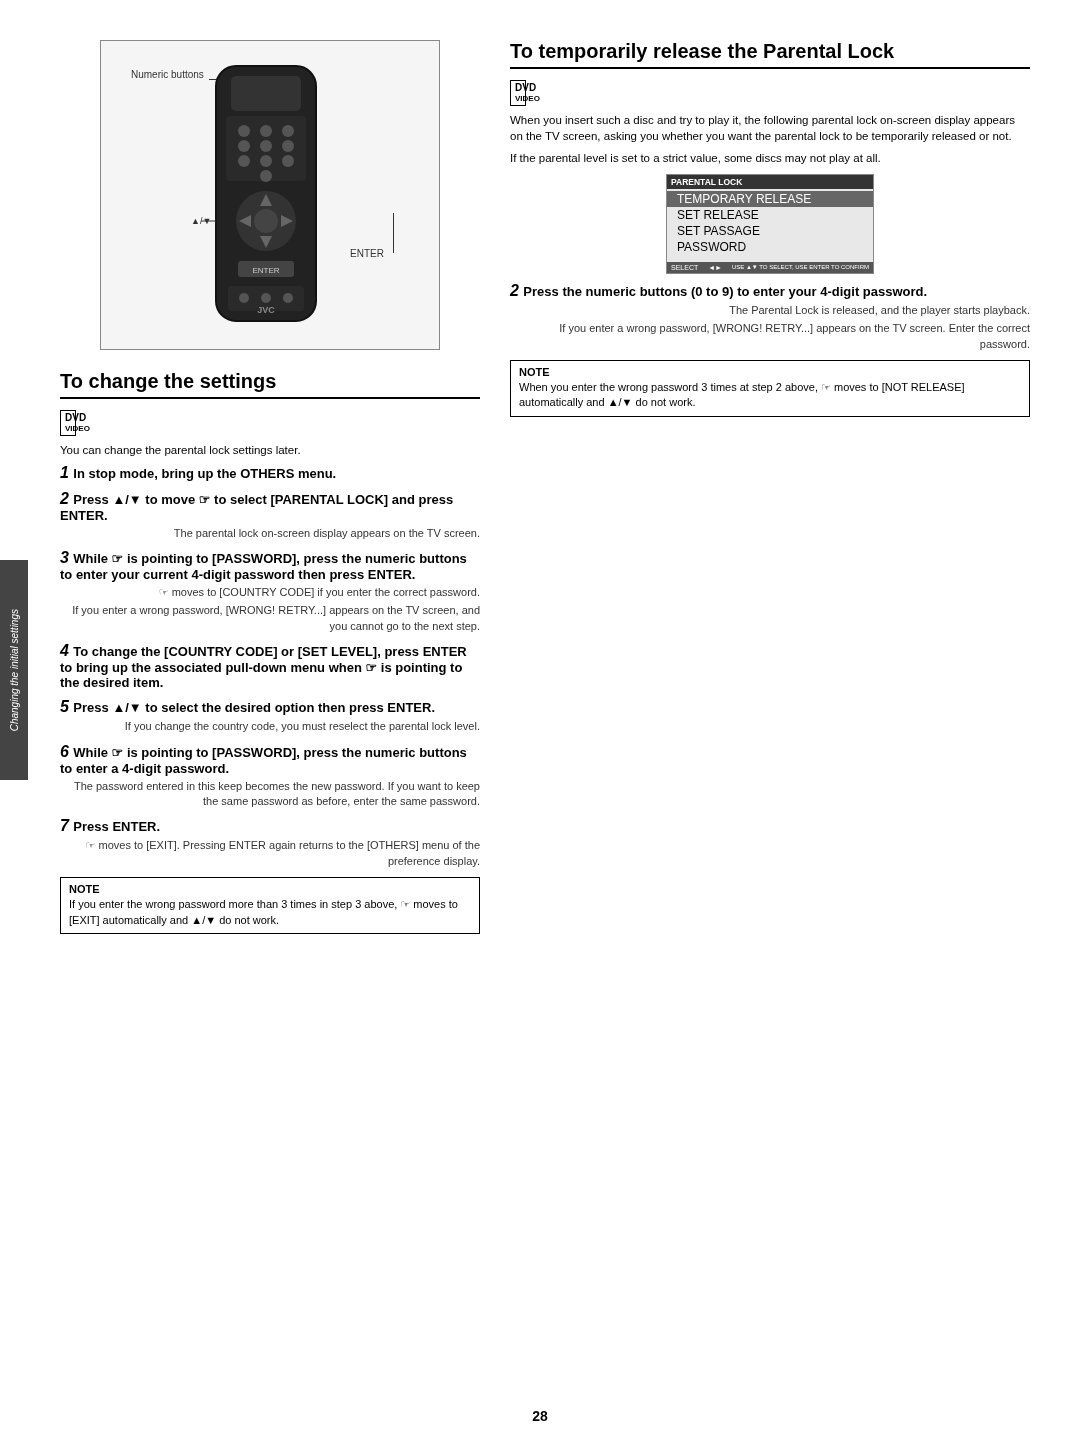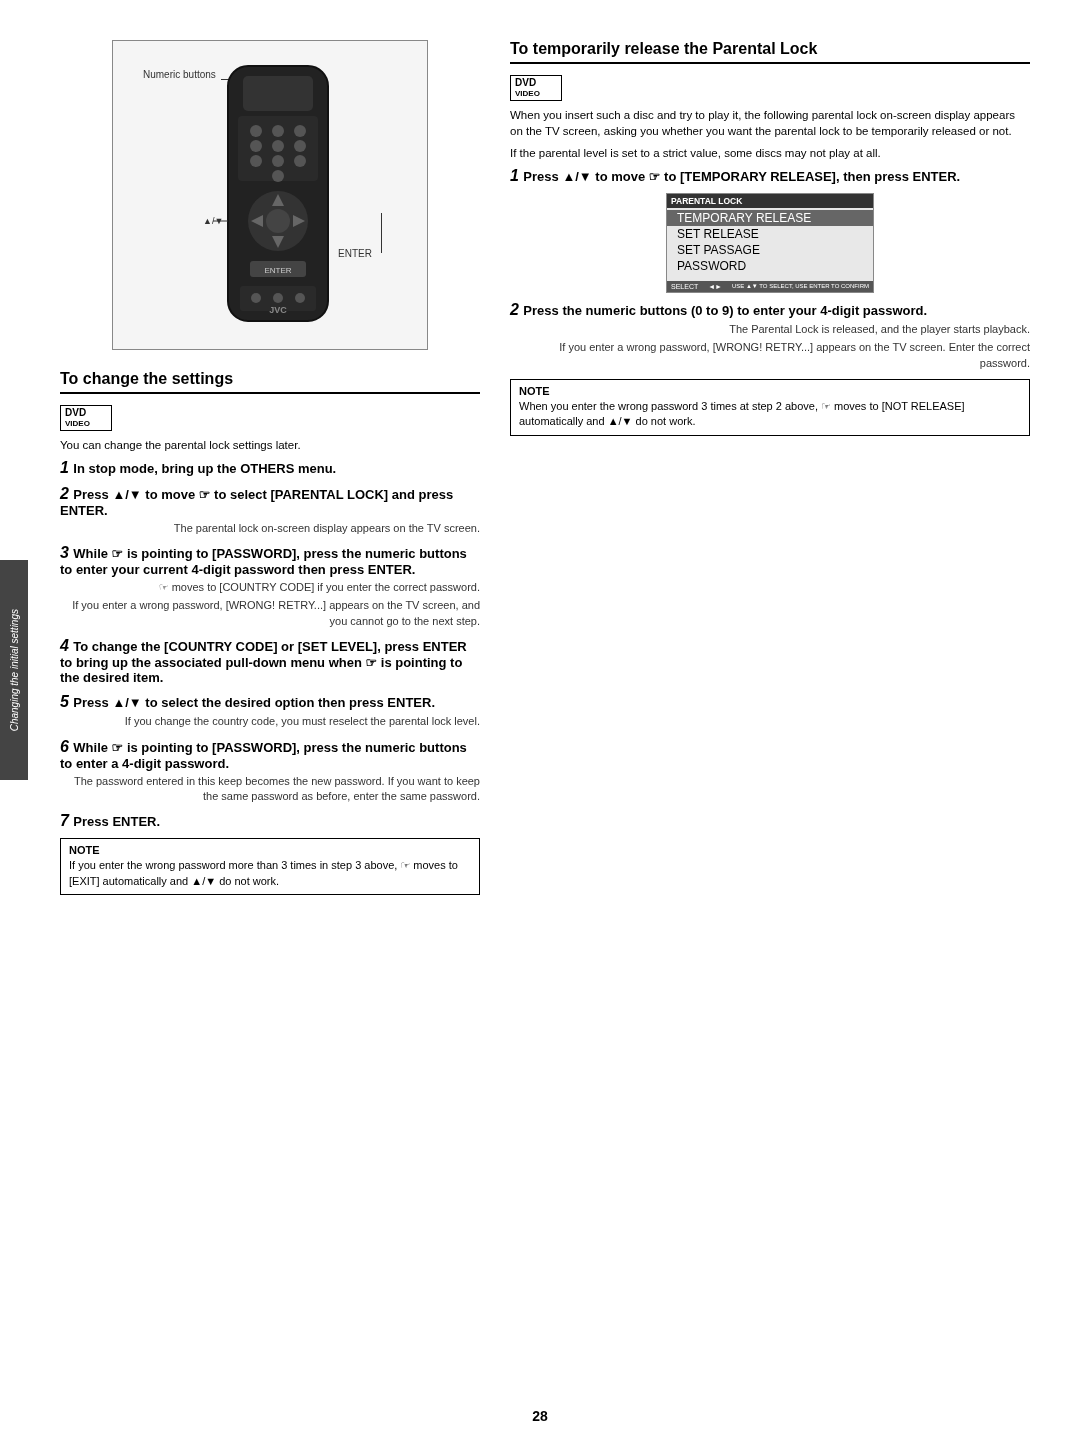--- a/index.html
+++ b/index.html
@@ -49,21 +49,21 @@
     .left-col {
       width: 420px;
       flex-shrink: 0;
     }
     .right-col {
       flex: 1;
     }
 
     
     .remote-area {
-      width: 316px;
+      width: 340px;
       height: 310px;
       margin: 0 auto 20px auto;
       border: 1.5px solid #888;
       position: relative;
       background: #f5f5f5;
     }
     .numeric-label {
       position: absolute;
       top: 28px;
       left: 30px;
@@ -89,36 +89,36 @@
       position: absolute;
       bottom: 96px;
       right: 45px;
       width: 1px;
       height: 40px;
       background: #333;
     }
 
     
     .section-title {
-      font-size: 16px;
+      font-size: 20px;
       font-weight: bold;
       border-bottom: 2px solid #000;
       padding-bottom: 4px;
       margin-bottom: 10px;
     }
     .dvd-badge {
       display: inline-flex;
       flex-direction: column;
       border: 1.5px solid #000;
       padding: 1px 4px;
       font-size: 9px;
       font-weight: bold;
       line-height: 1.2;
       margin-bottom: 6px;
-      width: 52px;
+      width: 16px;
     }
     .dvd-badge .dvd-top { font-size: 10px; font-weight: bold; }
     .dvd-badge .dvd-bottom { font-size: 8px; font-weight: bold; }
 
     .step-block {
       margin-bottom: 8px;
     }
     .step-number {
       font-size: 16px;
       font-weight: bold;
@@ -314,20 +314,21 @@
       <div class="step-block">
         <span class="step-number">6 </span>
         <span class="step-header">While ☞ is pointing to [PASSWORD], press the numeric buttons to enter a 4-digit password.</span>
         <p class="sub-text">The password entered in this keep becomes the new password. If you want to keep the same password as before, enter the same password.</p>
       </div>
 
       
       <div class="step-block">
         <span class="step-number">7 </span>
         <span class="step-header">Press ENTER.</span>
+        <p class="sub-text">☞ moves to [EXIT]. Pressing ENTER again returns to the [OTHERS] menu of the preference display.</p>
       </div>
 
       
       <div class="note-box">
         <div class="note-title">NOTE</div>
         <div class="note-text">If you enter the wrong password more than 3 times in step 3 above, ☞ moves to [EXIT] automatically and ▲/▼ do not work.</div>
       </div>
 
     </div>
 
@@ -338,24 +339,20 @@
 
       <div class="dvd-badge">
         <span class="dvd-top">DVD</span>
         <span class="dvd-bottom">VIDEO</span>
       </div>
 
       <p class="intro-text">When you insert such a disc and try to play it, the following parental lock on-screen display appears on the TV screen, asking you whether you want the parental lock to be temporarily released or not.</p>
       <p class="intro-text">If the parental level is set to a strict value, some discs may not play at all.</p>
 
       
-      <div class="step-block">
-        <span class="step-number">1 </span>
-        <span class="step-header">Press ▲/▼ to move ☞ to [TEMPORARY RELEASE], then press ENTER.</span>
-      </div>
 
       
       <div class="menu-screen">
         <div class="menu-title-row">PARENTAL LOCK</div>
         <div class="menu-row selected">TEMPORARY RELEASE</div>
         <div class="menu-row">SET RELEASE</div>
         <div class="menu-row">SET PASSAGE</div>
         <div class="menu-row">PASSWORD</div>
         <div class="menu-bottom-bar">
           <span>SELECT</span>

